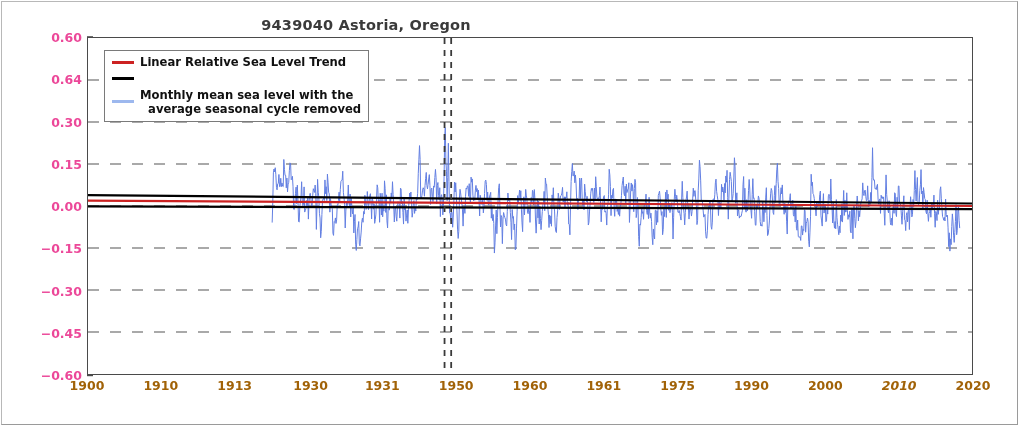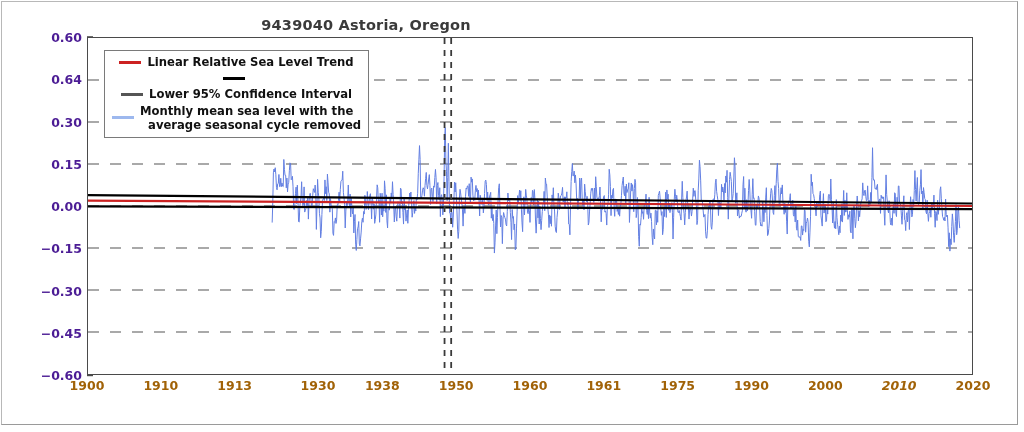--- a/index.html
+++ b/index.html
@@ -19,34 +19,34 @@
       font-size:14.5px;font-weight:bold;color:#3a3a3a;letter-spacing:.2px;white-space:nowrap;}
   #title-trend{position:absolute;left:545px;top:17px;width:220px;text-align:center;
       font-size:14.5px;font-weight:bold;color:#3a3a3a;letter-spacing:.2px;white-space:nowrap;}
 
   
   #plot-area{position:absolute;left:87px;top:37px;width:886px;height:338px;
       border:1.6px solid #4a4a4a;background:#ffffff;box-sizing:border-box;}
   #plot-inner{position:absolute;inset:0;overflow:hidden;}
   #plot-svg{position:absolute;left:0;top:0;width:100%;height:100%;display:block;}
   .ytick{position:absolute;right:0;width:52px;text-align:right;
-      font-size:12.5px;font-weight:bold;color:#4c1d95;transform:translateY(-50%);white-space:nowrap;}
+      font-size:12.5px;font-weight:bold;color:#ec4899;transform:translateY(-50%);white-space:nowrap;}
   #ytick-wrap{position:absolute;left:24px;top:37px;width:58px;height:338px;}
   .ytickmark{position:absolute;left:0;width:6px;height:1.6px;background:#4a4a4a;transform:translateY(-50%);}
   #ytickmark-wrap{position:absolute;left:87px;top:37px;width:7px;height:338px;}
 
   
   #xtick-wrap{position:absolute;left:87px;top:378px;width:886px;height:22px;}
   .xtick{position:absolute;top:0;width:60px;margin-left:-30px;text-align:center;
       font-size:12.5px;font-weight:bold;color:#a16207;white-space:nowrap;}
 
   
   #legend{position:absolute;left:104px;top:50px;background:#ffffff;
       border:1.4px solid #7a7a7a;padding:4px 7px 5px 6px;box-sizing:border-box;}
-  .leg-row{display:flex;align-items:flex-start;height:16px;justify-content:center;}
+  .leg-row{display:flex;align-items:flex-start;height:16px;}
   .leg-row.two{height:29px;align-items:center;}
   .leg-swatch{width:22px;height:3px;margin:6px 6px 0 1px;flex:0 0 22px;}
   .leg-row.two .leg-swatch{margin-top:0;}
   .leg-text{font-size:11.6px;font-weight:bold;color:#111;line-height:14px;white-space:pre;}
 
   
   #noaa-logo{position:absolute;left:912px;top:45px;width:56px;height:56px;}
 </style>
 </head>
 <body>
@@ -109,43 +109,39 @@
           <line x1="357.35333333333404" y1="0" x2="357.35333333333404" y2="338" stroke="#3a3a3a" stroke-width="1.8" stroke-dasharray="6 6" vector-effect="non-scaling-stroke"></line>
           <line x1="363.998333333333" y1="0" x2="363.998333333333" y2="338" stroke="#3a3a3a" stroke-width="1.8" stroke-dasharray="6 6" vector-effect="non-scaling-stroke"></line>
         </svg>
     </div>
   </div>
 
   <div id="xtick-wrap">
       <div class="xtick" style="left: 0px;">1900</div>
       <div class="xtick" style="left: 73.8333px;">1910</div>
       <div class="xtick" style="left: 147.667px;">1913</div>
-      <div class="xtick" style="left: 231px;">1930</div>
-      <div class="xtick" style="left: 295.333px;">1938</div>
+      <div class="xtick" style="left: 211px; text-align: right;">1930</div>
+      <div class="xtick" style="left: 295.333px;">1931</div>
       <div class="xtick" style="left: 369.167px;">1950</div>
       <div class="xtick" style="left: 443px;">1960</div>
       <div class="xtick" style="left: 516.833px;">1961</div>
       <div class="xtick" style="left: 590.667px;">1975</div>
       <div class="xtick" style="left: 664.5px;">1990</div>
       <div class="xtick" style="left: 738.333px;">2000</div>
       <div class="xtick" style="left: 812.167px; font-style: italic;">2010</div>
       <div class="xtick" style="left: 886px;">2020</div>
     </div>
 
   <div id="legend">
       <div class="leg-row">
         <span class="leg-swatch" style="background: rgb(204, 34, 34);"></span>
         <span class="leg-text">Linear Relative Sea Level Trend</span>
       </div>
       <div class="leg-row">
         <span class="leg-swatch" style="background: rgb(0, 0, 0);"></span>
       </div>
-      <div class="leg-row">
-        <span class="leg-swatch" style="background: rgb(85, 85, 85);"></span>
-        <span class="leg-text">Lower 95% Confidence Interval</span>
-      </div>
       <div class="leg-row two">
         <span class="leg-swatch" style="background: rgb(157, 184, 238);"></span>
         <span class="leg-text">Monthly mean sea level with the
   average seasonal cycle removed</span>
       </div>
     </div>
 </div>
 
 </body></html>

